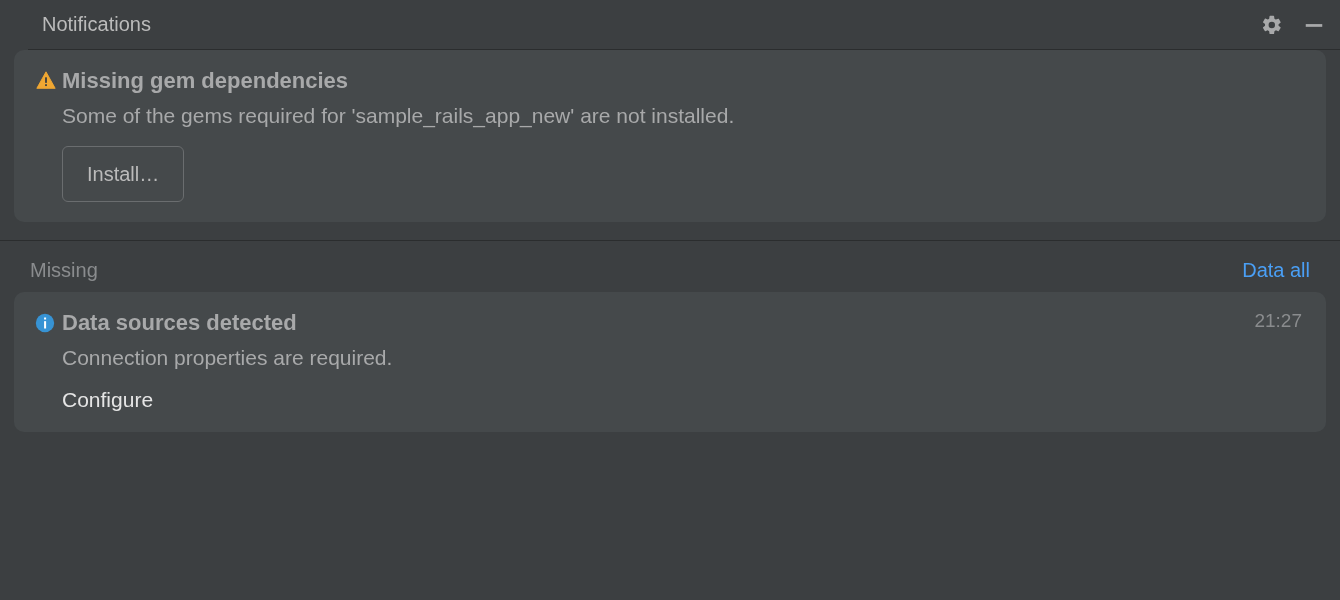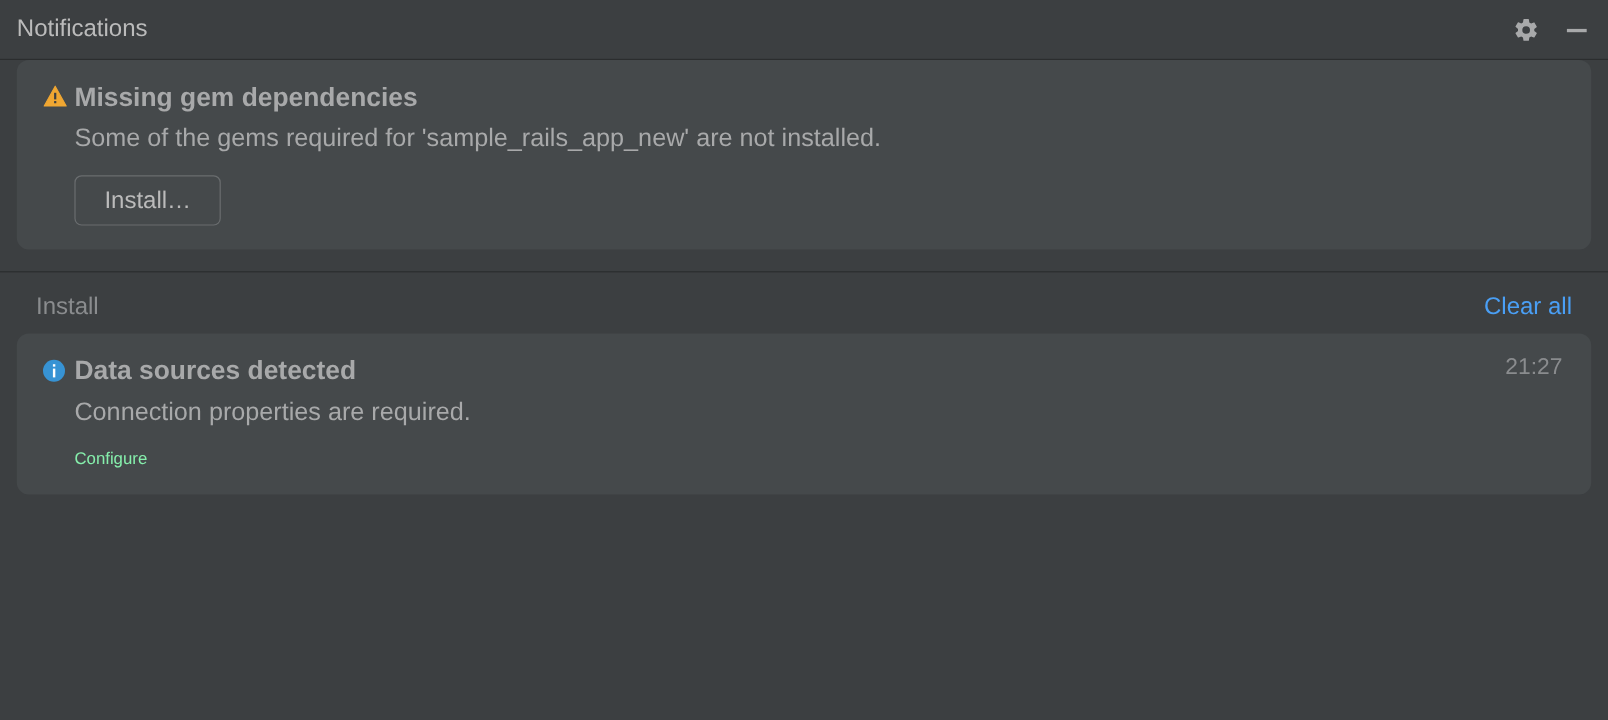--- a/index.html
+++ b/index.html
@@ -15,20 +15,21 @@
     width: 100%;
     height: 100%;
   }
   .header {
     display: flex;
     align-items: center;
     justify-content: space-between;
     height: 50px;
     padding: 0 14px 0 14px;
     border-bottom: 1px solid #2b2d2e;
+    margin-left: 28px;
   }
   .header-title {
     font-size: 20px;
     color: #bbbbbb;
     font-weight: 400;
   }
   .header-actions {
     display: flex;
     align-items: center;
     gap: 18px;
@@ -53,22 +54,22 @@
     font-size: 20px;
     color: #8a8c8e;
     font-weight: 400;
   }
   .link {
     color: #4a9ff5;
     font-size: 20px;
     cursor: pointer;
   }
   .link-action {
-    color: #86efac;
-    font-size: 14px;
+    color: #e5e5e5;
+    font-size: 21px;
     cursor: pointer;
     display: inline-block;
   }
 
   .card {
     margin: 0 14px 18px 14px;
     background: #45494b;
     border-radius: 10px;
     padding: 18px 20px 20px 20px;
     position: relative;
@@ -102,21 +103,21 @@
     top: 18px;
     right: 24px;
     font-size: 19px;
     color: #8a8c8e;
     text-align: right;
   }
   .btn {
     display: inline-flex;
     align-items: center;
     justify-content: center;
-    height: 42px;
+    height: 56px;
     padding: 0 24px;
     background: transparent;
     border: 1px solid #6a6d6f;
     border-radius: 6px;
     color: #bbbbbb;
     font-size: 20px;
     cursor: pointer;
     font-family: inherit;
   }
 
@@ -170,22 +171,22 @@
         <div class="card-title">Missing gem dependencies</div>
         <div class="card-text">Some of the gems required for 'sample_rails_app_new' are not installed.</div>
         <button class="btn">Install…</button>
       </div>
     </div>
   </div>
 
   <div class="divider"></div>
 
   <div class="section-header">
-    <div class="section-title">Install</div>
-    <span class="link">Clear all</span>
+    <div class="section-title">Missing</div>
+    <span class="link">Data all</span>
   </div>
 
   <div class="card">
     <div class="card-timestamp">21:27</div>
     <div class="card-row">
       <div class="card-icon">
         <svg class="info-circle" viewBox="0 0 24 24">
           <circle cx="12" cy="12" r="10" fill="#3793d4"></circle>
           <rect x="11" y="10" width="2.2" height="8" fill="#ffffff"></rect>
           <rect x="11" y="6" width="2.2" height="2.2" fill="#ffffff"></rect>

